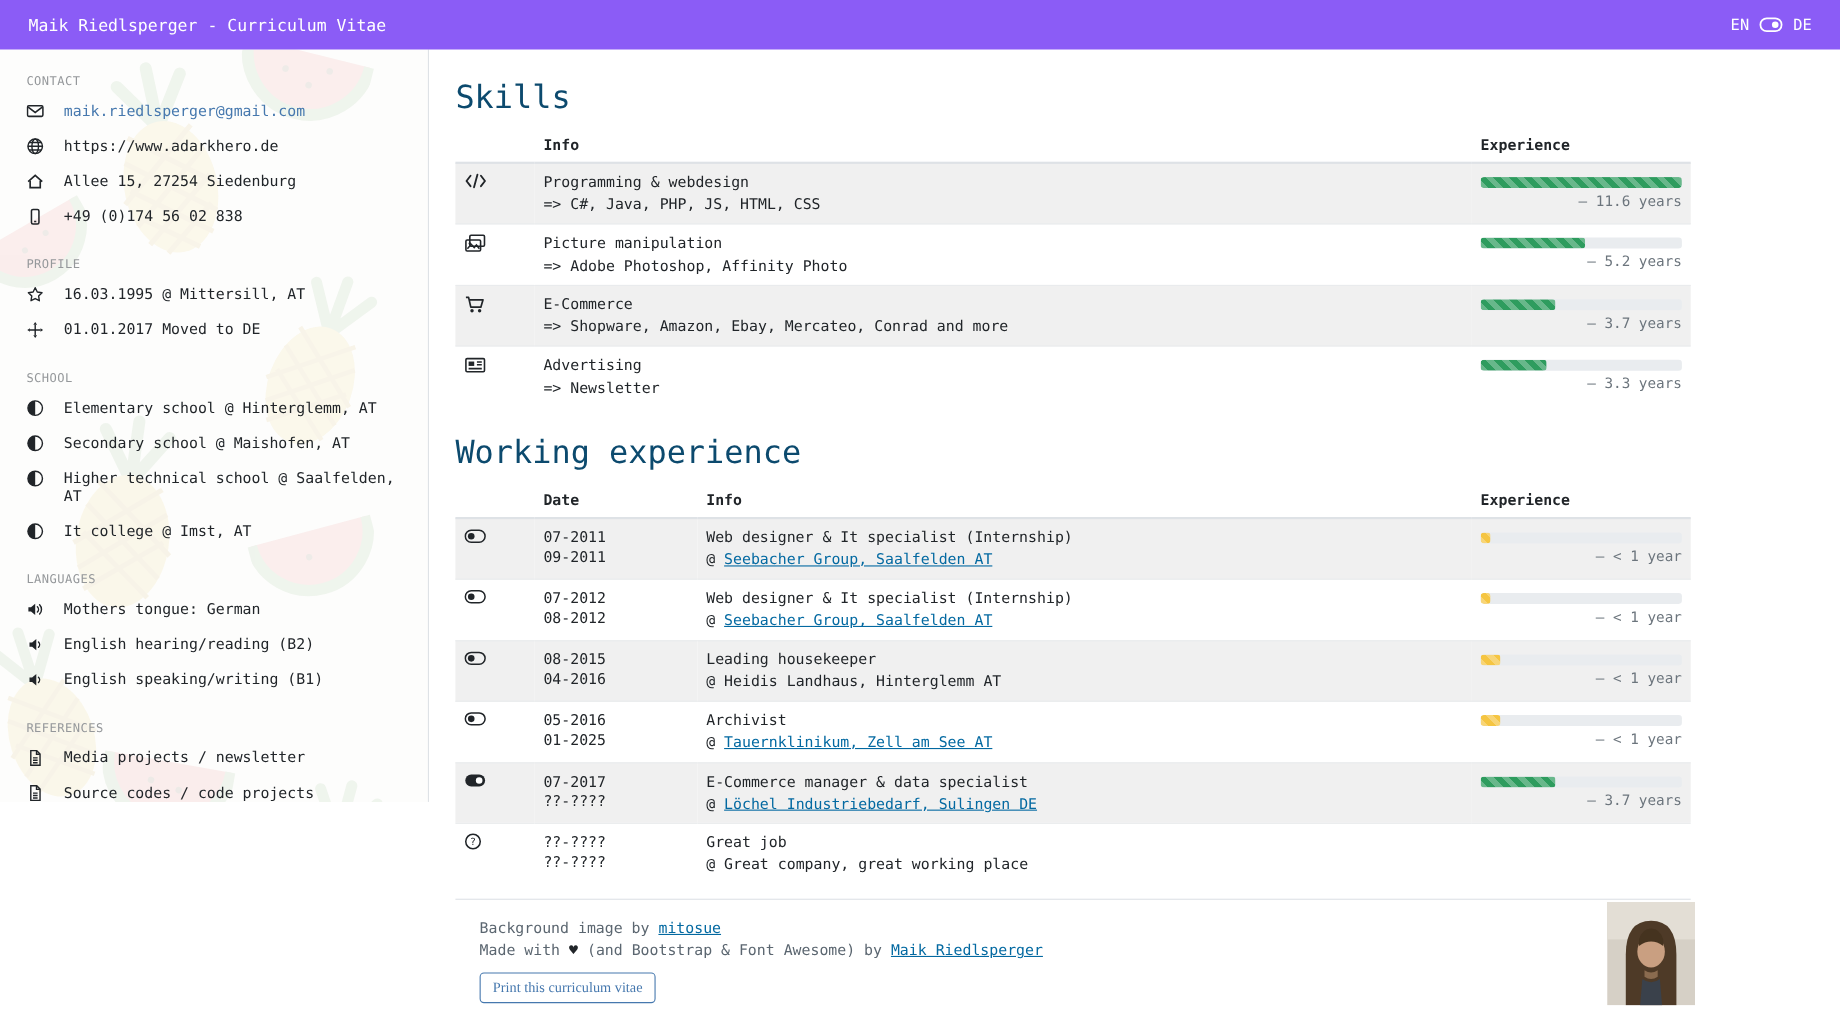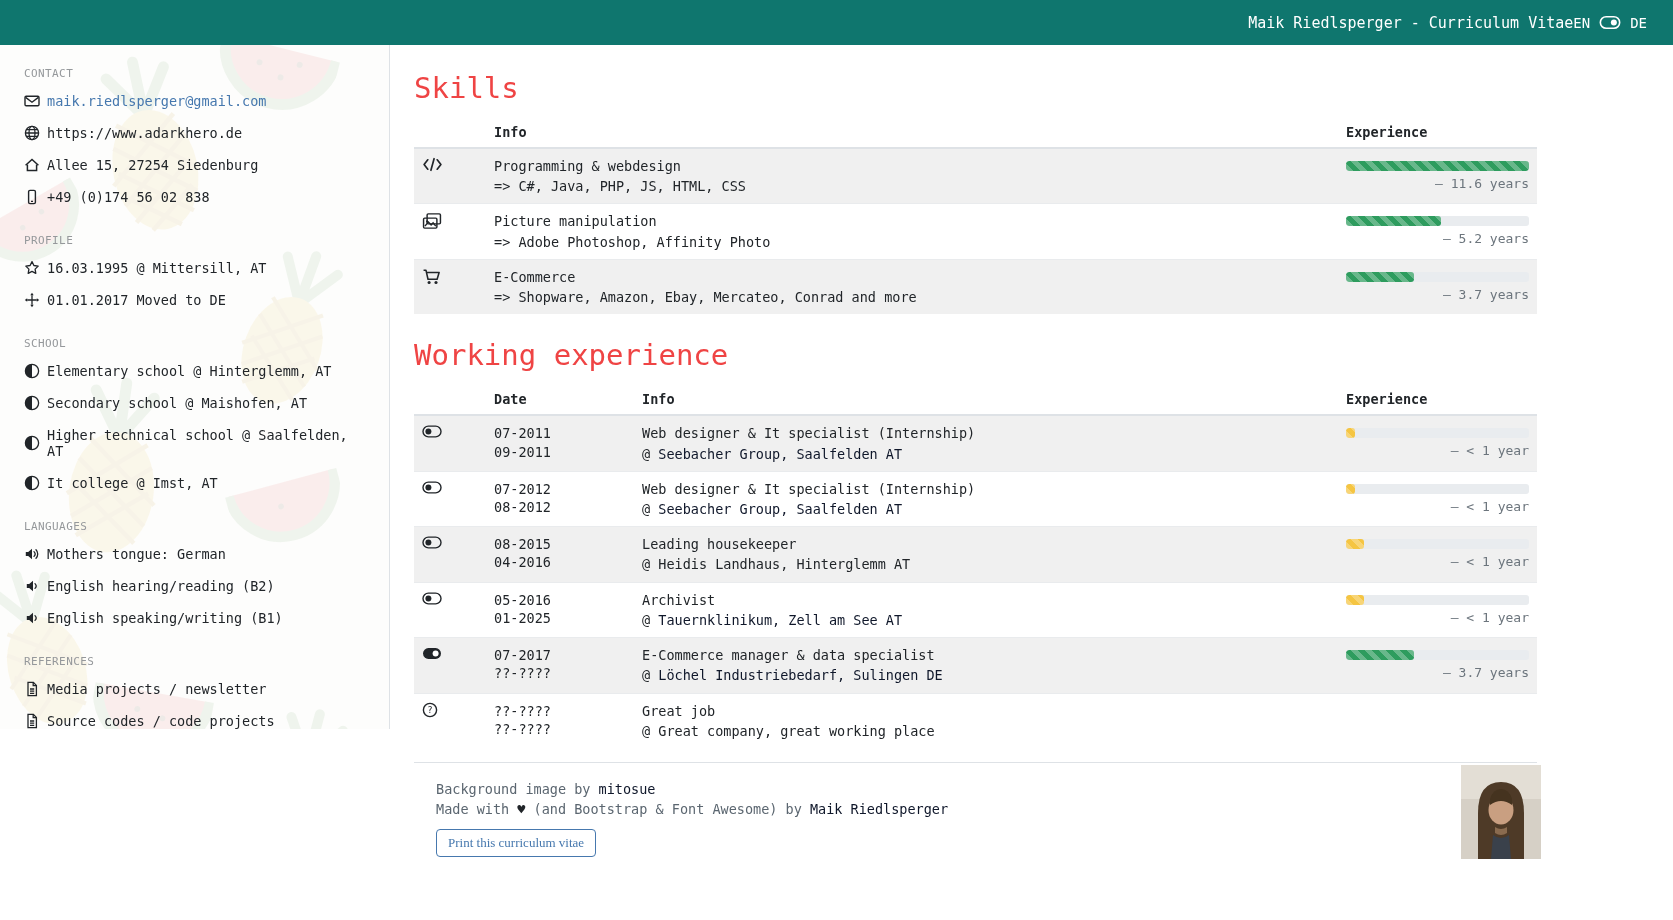--- a/index.html
+++ b/index.html
@@ -2,42 +2,42 @@
 <html><head>
 <meta charset="utf-8">
 <style>
   *{box-sizing:border-box;margin:0;padding:0}
   body{
     width:1673px;height:920px;overflow:hidden;
     font-family:"DejaVu Sans Mono","Liberation Mono",monospace;
     font-size:13.5px;color:#212529;background:#fff;
   }
   
-  .topbar{height:45px;background:#0f766e;color:#fff;display:flex;align-items:center;
-    justify-content:flex-end;padding:0 26px;font-size:15px;position:relative;z-index:5}
+  .topbar{height:45px;background:#8b5cf6;color:#fff;display:flex;align-items:center;
+    justify-content:space-between;padding:0 26px;font-size:15px;position:relative;z-index:5}
   .lang-switch{display:flex;align-items:center;gap:9px;font-size:14px;cursor:pointer}
   .lang-switch .icon svg{width:22px;height:15px}
   
   .layout{display:flex;height:684px}
   .sidebar{flex:0 0 390px;width:390px;border-right:1px solid #dee2e6;background:#fdfdfc;
     position:relative;overflow:hidden;padding:20px 24px}
   .pattern{position:absolute;inset:0;opacity:.09;z-index:1;pointer-events:none}
   .fruit{position:absolute}
   .side-content{position:relative;z-index:2}
   .side-title{font-size:11px;color:#95989b;margin:21px 0 5px;letter-spacing:.4px}
   .side-section:first-child .side-title{margin-top:2px}
-  .side-item{display:flex;align-items:center;gap:7px;padding:8px 0;color:#212529}
+  .side-item{display:flex;align-items:flex-start;gap:18px;padding:8px 0;color:#212529}
   .icon{display:inline-flex;flex:0 0 auto;line-height:0;color:#212529}
   .icon svg{width:16px;height:16px}
   .side-link{color:#4678ae;cursor:pointer}
-  a.cv-link{color:#0f172a;cursor:pointer}
+  a.cv-link{color:#0369a1;text-decoration:underline;cursor:pointer}
   
   .main{flex:1;background:#fff;padding:26px 0 0 24px;position:relative}
   .content{width:1123px}
-  h1{font-size:29px;font-weight:500;margin:0 0 12px;color:#ef4444}
+  h1{font-size:29px;font-weight:500;margin:0 0 12px;color:#0c4a6e}
   h1.second{margin-top:24px}
   table.cv{width:100%;border-collapse:collapse}
   .cv th{text-align:left;padding:7px 8px;border-bottom:2px solid #dee2e6;font-weight:700;font-size:13.5px}
   .cv td{padding:8px;vertical-align:top;border-top:1px solid #e9ebed}
   .cv tbody tr:nth-child(odd){background:#f0f0f0}
   .col-icon{width:72px;padding-left:12px}
   .col-date{width:148px}
   .col-exp{width:192px}
   .date-line{line-height:1.35}
   .row-title{font-weight:400;line-height:1.35}
@@ -360,20 +360,39 @@
               <div class="row-title">E-Commerce</div>
               <div class="row-sub">=&gt; Shopware, Amazon, Ebay, Mercateo, Conrad and more</div>
             </td>
             <td class="col-exp">
               <div class="track">
                   <div class="bar" style="width: 37%; background-color: rgb(46, 156, 94);"></div>
                 </div>
               <div class="years">– 3.7 years</div>
             </td>
           </tr>
+          <tr>
+            <td class="col-icon"><span class="icon lg">
+                  <svg viewBox="0 0 18 16" fill="none" stroke="currentColor" stroke-width="1.3">
+                    <rect x="1.4" y="2.6" width="15.2" height="10.8" rx="1"></rect>
+                    <rect x="3.6" y="5" width="4.6" height="3.6" fill="currentColor" stroke="none"></rect>
+                    <path d="M10.4 5.4h4M10.4 7.6h4M3.6 10.8h10.8"></path>
+                  </svg>
+                </span></td>
+            <td>
+              <div class="row-title">Advertising</div>
+              <div class="row-sub">=&gt; Newsletter</div>
+            </td>
+            <td class="col-exp">
+              <div class="track">
+                  <div class="bar" style="width: 33%; background-color: rgb(46, 156, 94);"></div>
+                </div>
+              <div class="years">– 3.3 years</div>
+            </td>
+          </tr>
         </tbody>
       </table>
 
       <h1 class="second">Working experience</h1>
 
       <table class="cv">
         <thead>
           <tr>
             <th class="col-icon"></th>
             <th class="col-date">Date</th>

